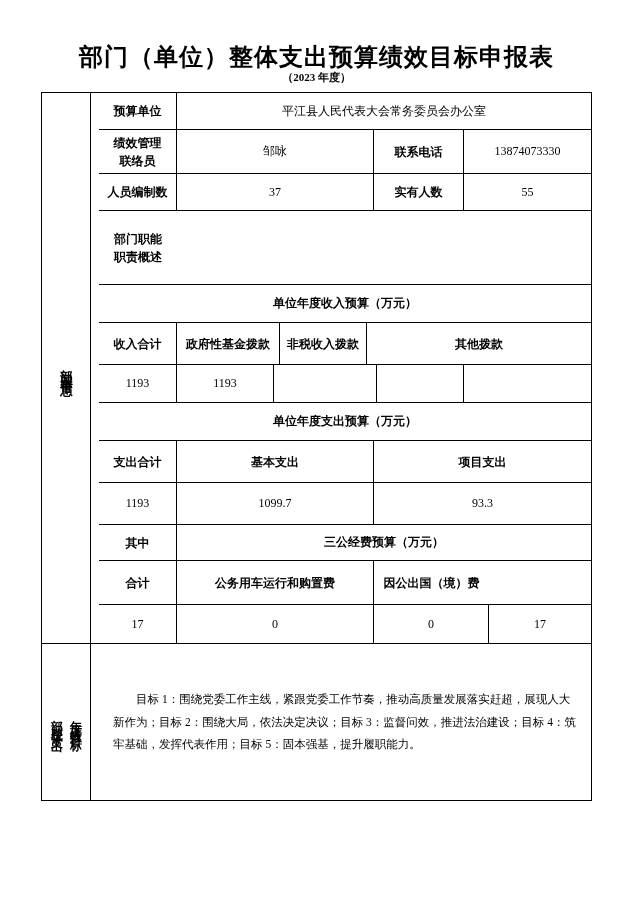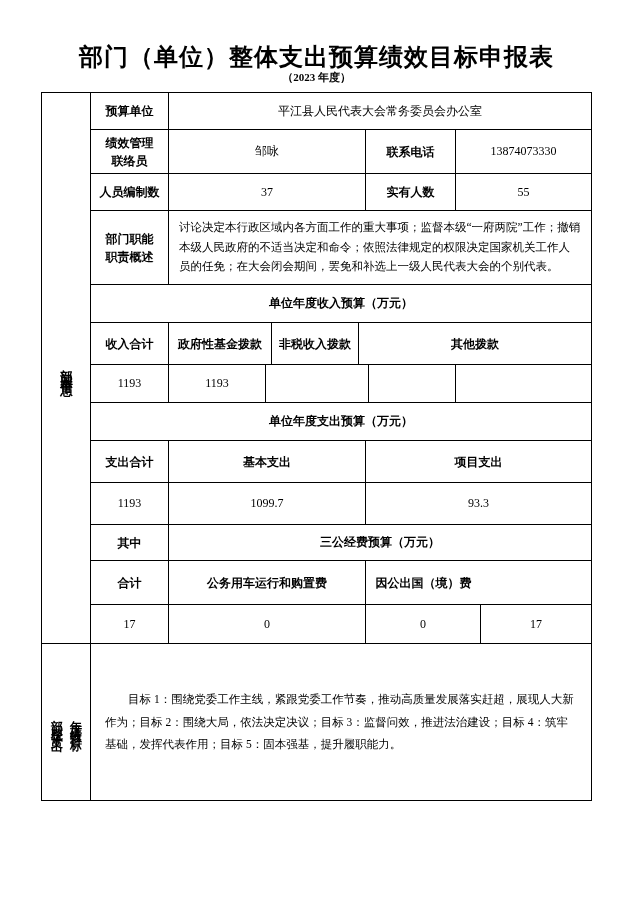--- a/index.html
+++ b/index.html
@@ -9,21 +9,21 @@
     font-family:"Liberation Serif","DejaVu Serif",serif;
     color:#000;
   }
   .page { width:633px; height:897px; padding:44px 41px 0 41px; }
 
   .title { text-align:center; font-size:24px; font-weight:bold; letter-spacing:1px; line-height:26px; }
   .subtitle { text-align:center; font-size:11px; font-weight:bold; }
   .meta { display:flex; justify-content:space-between; font-size:11px; font-weight:bold; margin-top:22px; padding-right:80px; }
 
   .table { width:551px; border:1px solid #000; margin-top:7px; }
-  .section { display:flex; }
+  .section { display:flex;gap:8px; }
   .sec1 { border-bottom:1px solid #000; }
 
   .side { width:49px; border-right:1px solid #000; display:flex; align-items:center; justify-content:center; gap:2px; }
   .vtext { writing-mode:vertical-rl; text-orientation:upright; letter-spacing:3px; font-weight:bold; font-size:12.5px; }
   .side2 .vtext { letter-spacing:4px; font-size:12px; }
 
   .rows { flex:1; display:flex; flex-direction:column; }
   .row { display:flex; border-bottom:1px solid #000; }
   .row:last-child { border-bottom:none; }
 
@@ -85,21 +85,20 @@
         <div class="row h37">
           <div class="cell lbl w78">人员编制数</div>
           <div class="cell w197">37</div>
           <div class="cell lbl w90">实有人数</div>
           <div class="cell flex1">55</div>
         </div>
 
         <div class="row h74">
           <div class="cell lbl w78">部门职能
 职责概述</div>
-          <div class="cell flex1 para">讨论决定本行政区域内各方面工作的重大事项；监督本级“一府两院”工作；撤销本级人民政府的不适当决定和命令；依照法律规定的权限决定国家机关工作人员的任免；在大会闭会期间，罢免和补选上一级人民代表大会的个别代表。</div>
         </div>
 
         <div class="row h38">
           <div class="cell hdr flex1">单位年度收入预算（万元）</div>
         </div>
 
         <div class="row h42">
           <div class="cell lbl w78">收入合计</div>
           <div class="cell lbl w103">政府性基金拨款</div>
           <div class="cell lbl w87">非税收入拨款</div>

